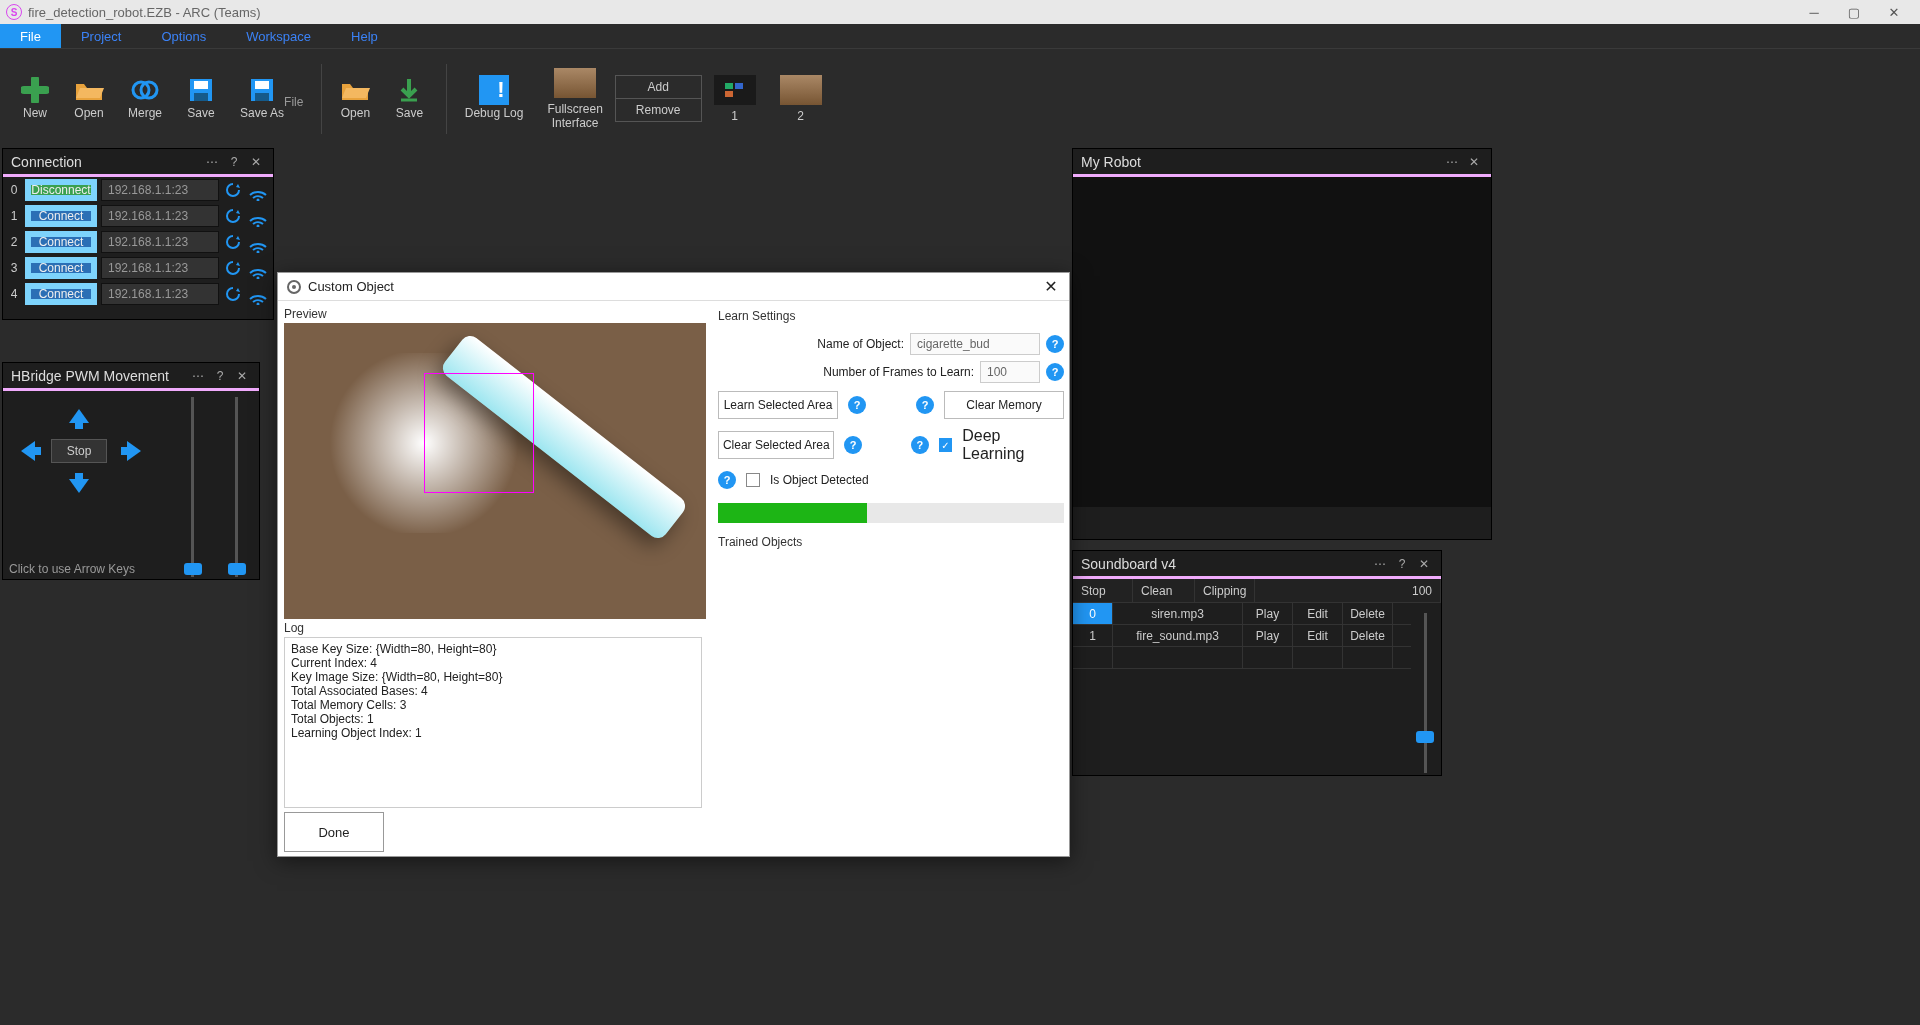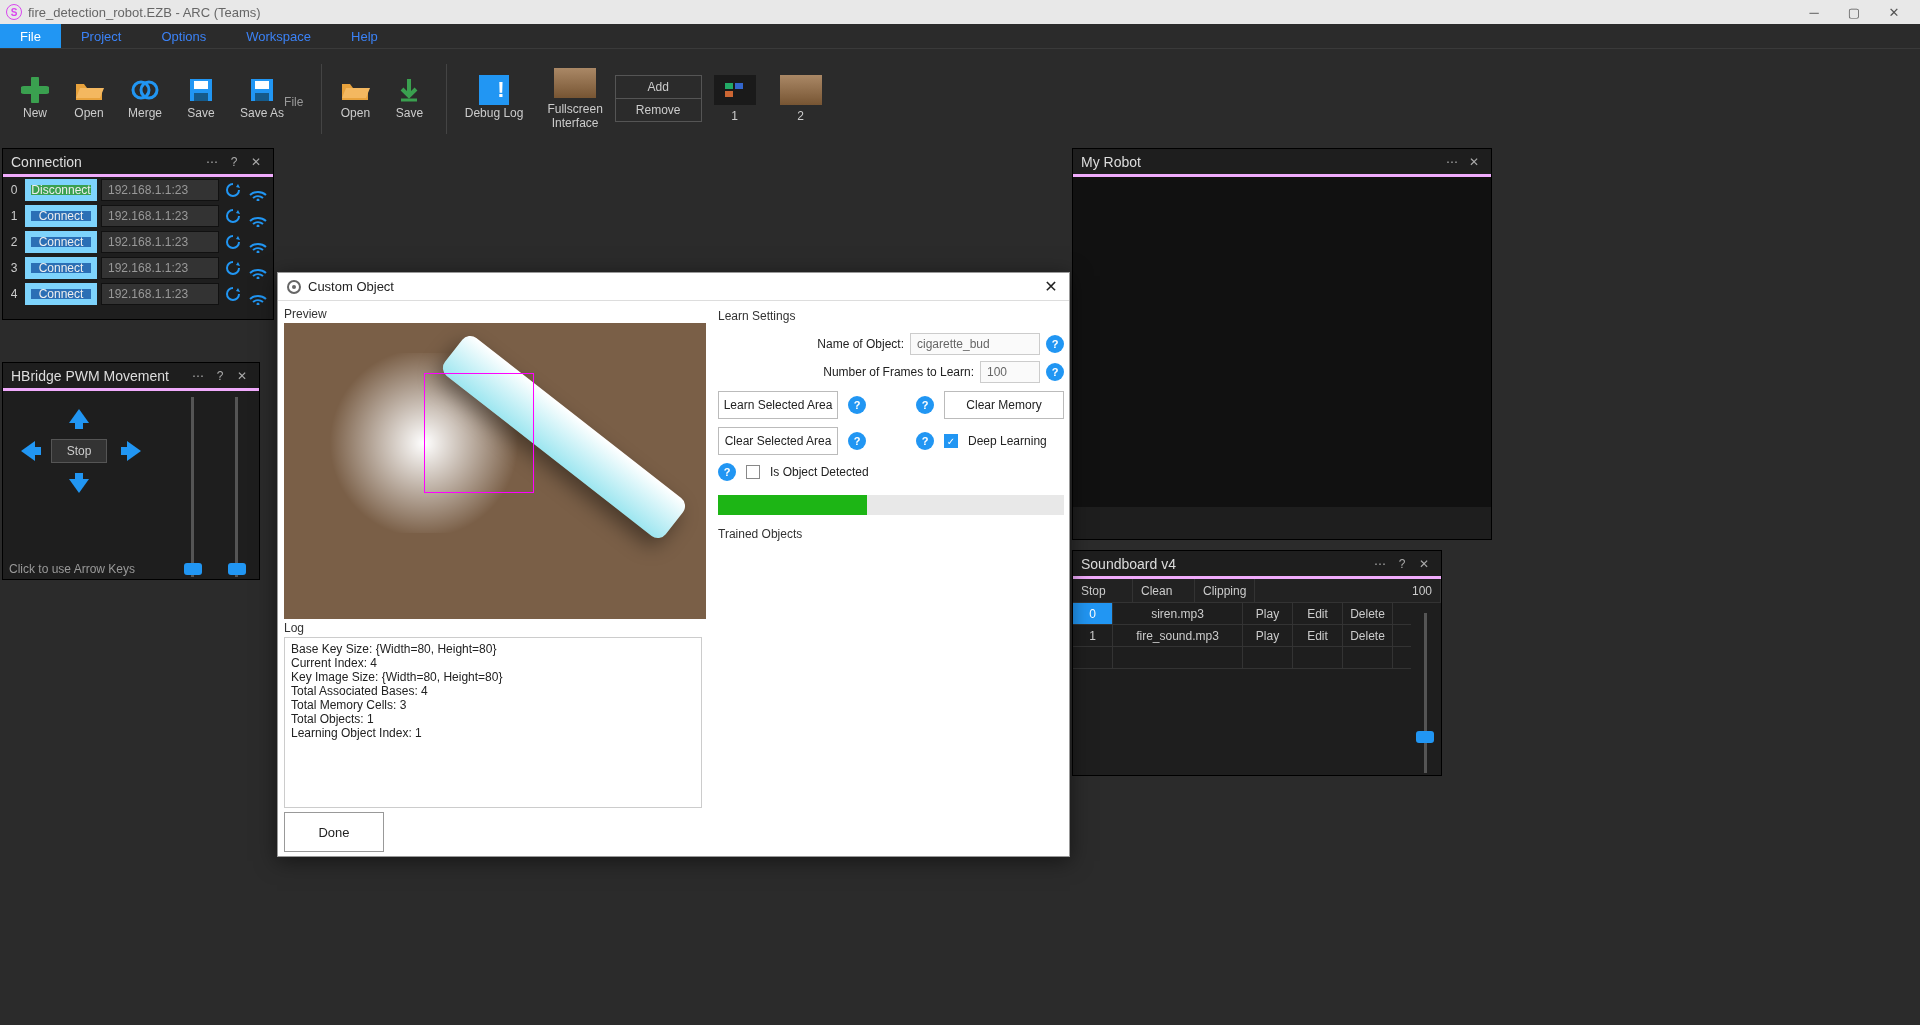--- a/index.html
+++ b/index.html
@@ -490,21 +490,21 @@
           <div style="width:30px"></div>
           <div class="help">?</div>
           <div class="actbtn">Clear Memory</div>
         </div>
         <div class="actrow">
           <div class="actbtn">Clear Selected Area</div>
           <div class="help">?</div>
           <div style="width:30px"></div>
           <div class="help">?</div>
           <div class="chk checked">✓</div>
-          <span style="font-size:12px">Deep Learning</span>
+          <span style="font-size:16px">Deep Learning</span>
         </div>
         <div class="actrow">
           <div class="help">?</div>
           <div class="chk"></div>
           <span style="font-size:12px">Is Object Detected</span>
         </div>
         <div class="progressbar">
             <div class="fill"></div>
           </div>
         <div class="section-label" style="margin-top:8px">Trained Objects</div>

